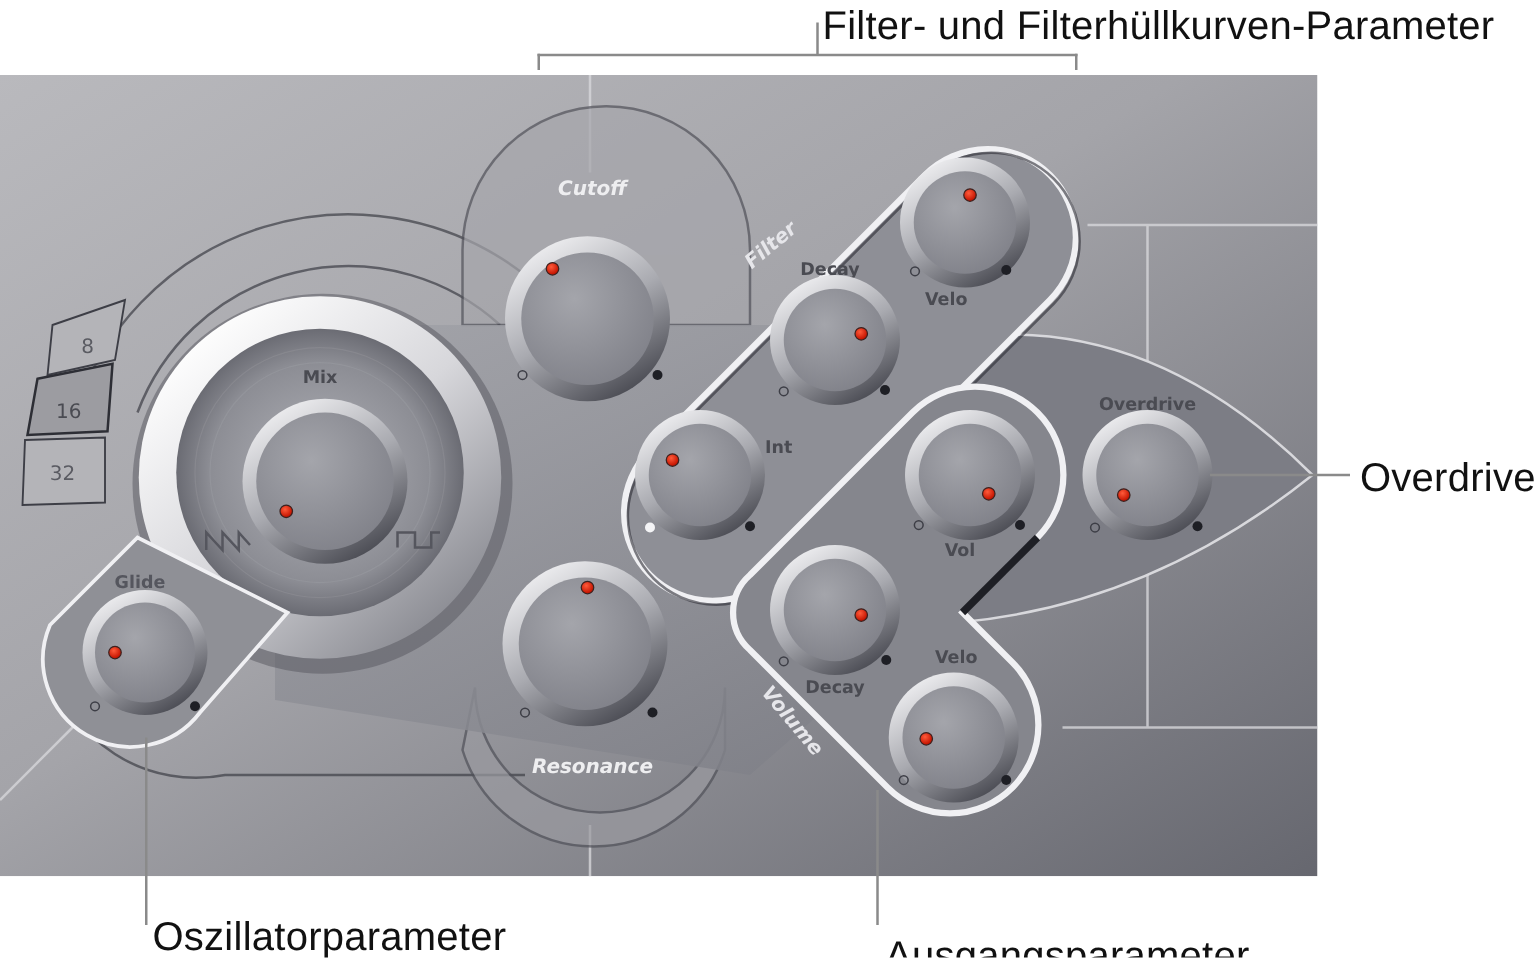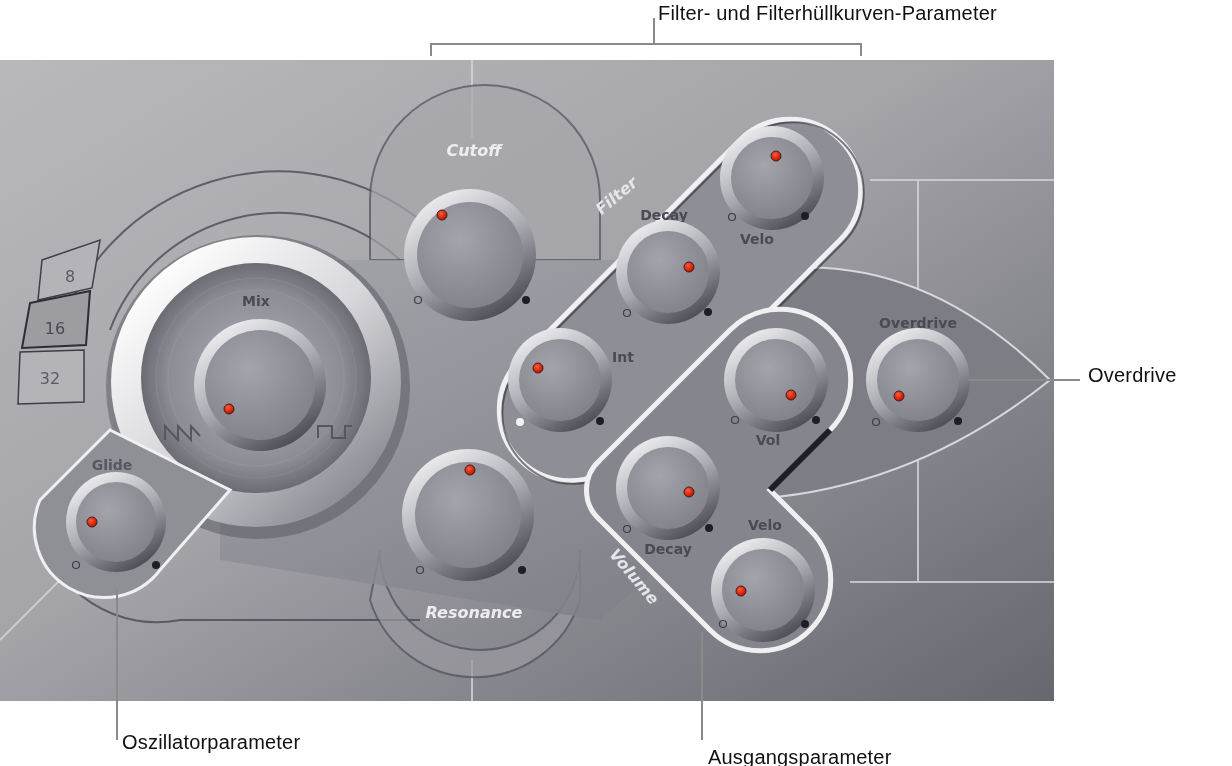--- a/index.html
+++ b/index.html
@@ -1,18 +1,18 @@
 <!DOCTYPE html>
 <html><head>
 <meta charset="utf-8">
 <style>
   html, body { margin:0; padding:0; background:#ffffff; }
   body { width:1232px; height:766px; position:relative; overflow:hidden; font-family:"Liberation Sans", sans-serif; }
   #panel { position:absolute; left:0; top:60px; width:1054px; height:641px; }
-  .callout-text { position:absolute; font-family:"Liberation Sans", sans-serif; font-size:20px; color:#111; white-space:nowrap; letter-spacing:0.2px; }
+  .callout-text { position:absolute; font-family:"Liberation Sans", sans-serif; font-size:32px; color:#111; white-space:nowrap; letter-spacing:0.2px; }
   .callout-line { position:absolute; background:#8a8a8a; }
   svg text { font-family:"DejaVu Sans", sans-serif; }
 </style>
 </head>
 <body>
 
 <svg id="panel" viewBox="0 0 1054 641" width="1054" height="641">
   <defs>
     <linearGradient id="bgGrad" x1="0" y1="0" x2="1" y2="1">
       <stop offset="0" stop-color="#b9b9bd"></stop>

